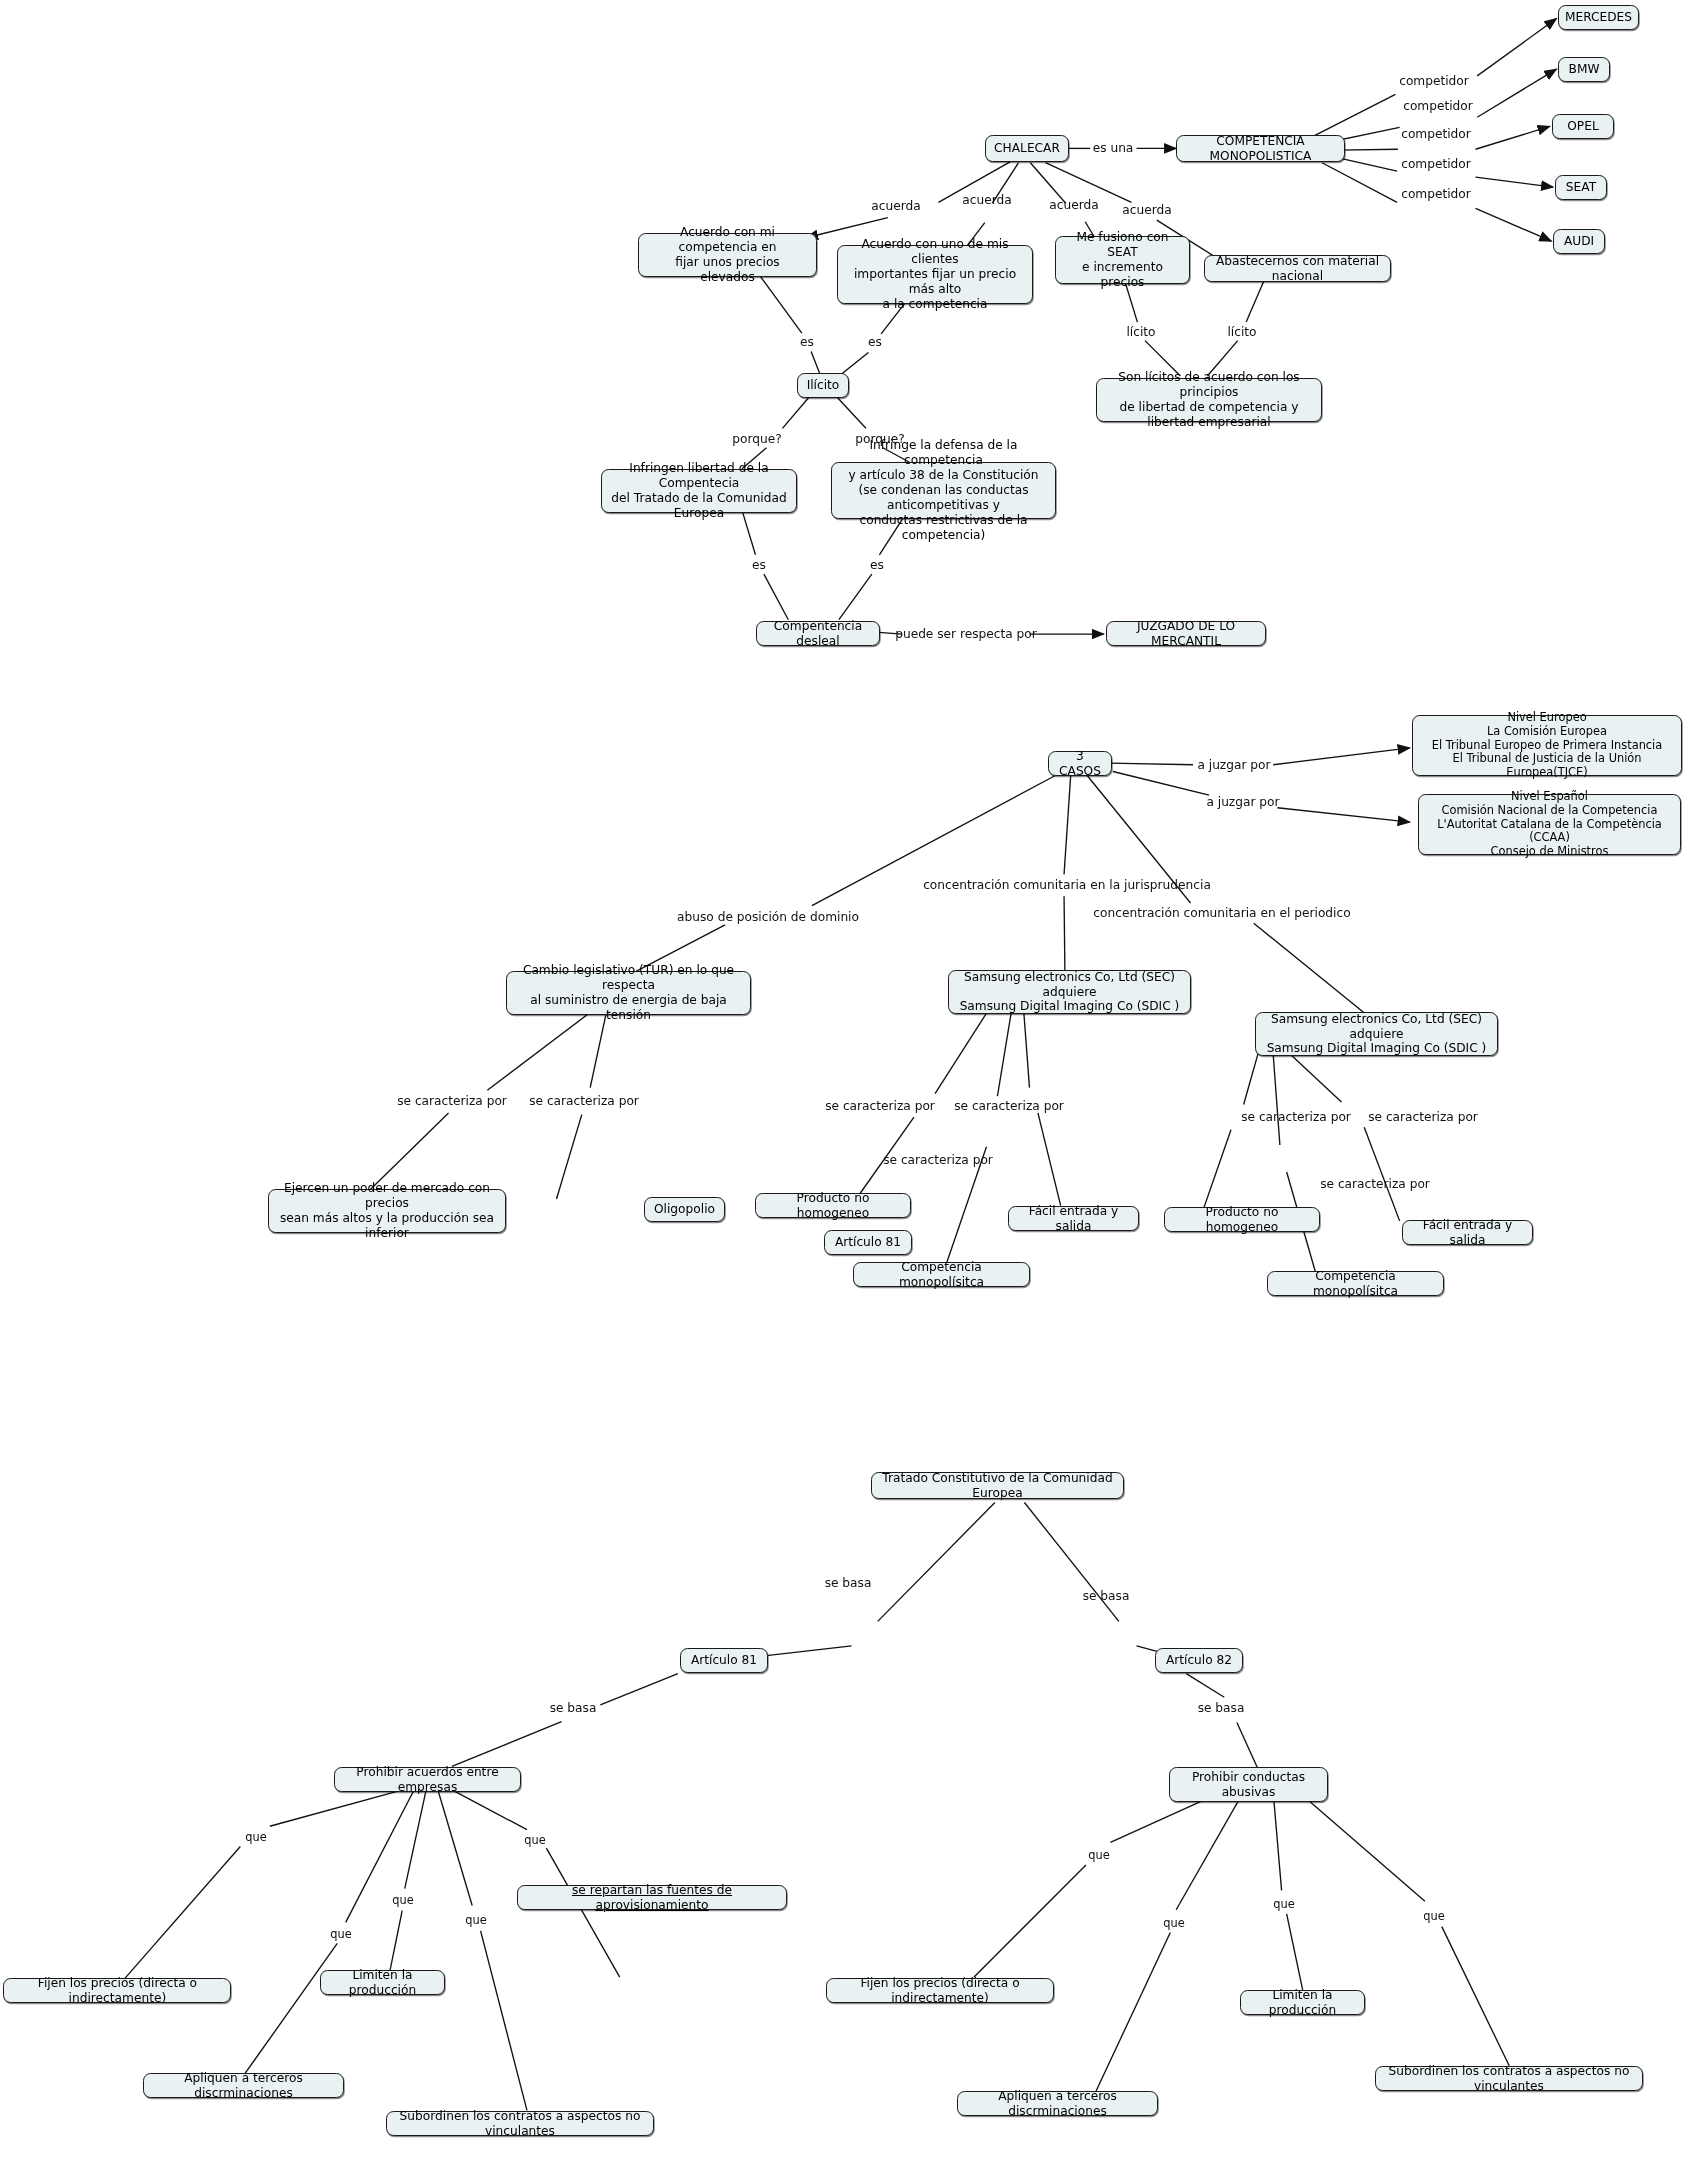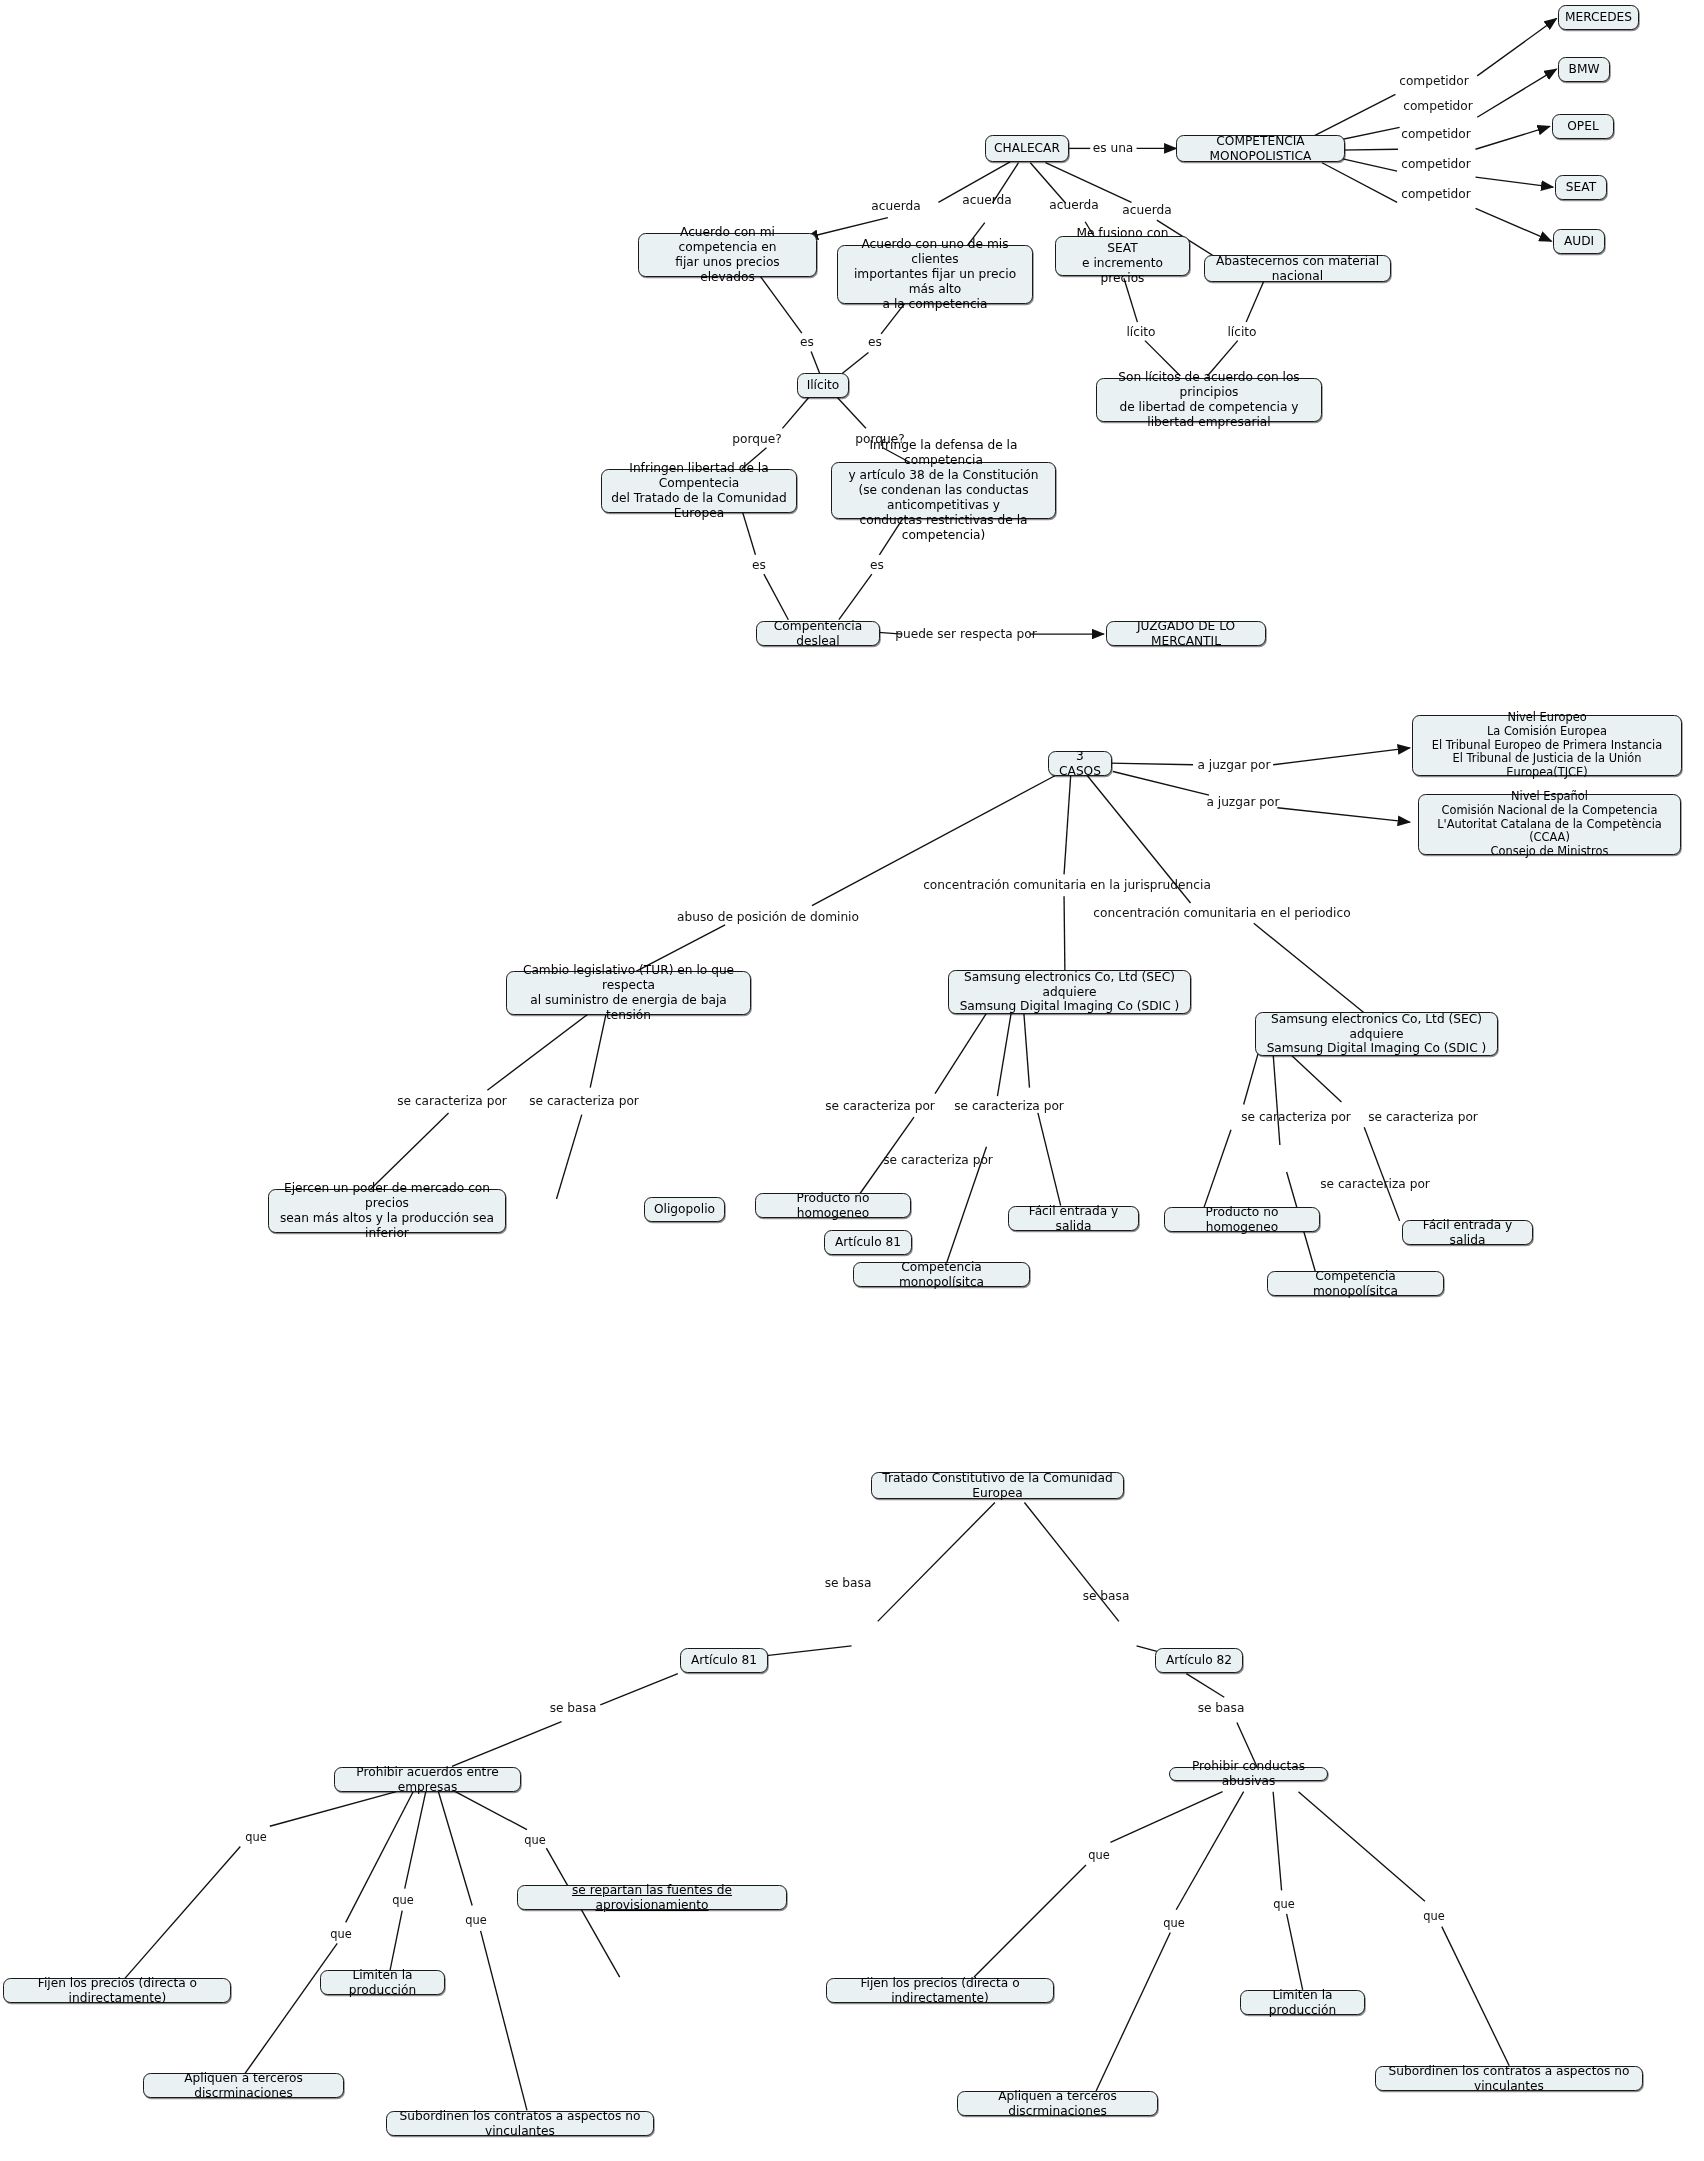--- a/index.html
+++ b/index.html
@@ -170,21 +170,21 @@
   <div class="node" style="left:1555px;top:175px;width:52px;height:25px;">SEAT</div>
   <div class="node" style="left:1553px;top:229px;width:52px;height:25px;">AUDI</div>
 
   <div class="node" style="left:638px;top:233px;width:179px;height:44px;">Acuerdo con mi competencia en
 fijar unos precios elevados</div>
 
   <div class="node" style="left:837px;top:245px;width:196px;height:59px;">Acuerdo con uno de mis clientes
 importantes fijar un precio más alto
 a la competencia</div>
 
-  <div class="node" style="left:1055px;top:236px;width:135px;height:40px;">Me fusiono con SEAT
+  <div class="node" style="left:1055px;top:236px;width:135px;height:48px;">Me fusiono con SEAT
 e incremento precios</div>
 
   <div class="node" style="left:1204px;top:255px;width:187px;height:27px;">Abastecernos con material nacional</div>
 
   <div class="node" style="left:797px;top:373px;width:52px;height:25px;">Ilícito</div>
 
   <div class="node" style="left:1096px;top:378px;width:226px;height:44px;">Son lícitos de acuerdo con los principios
 de libertad de competencia y libertad empresarial</div>
 
   <div class="node" style="left:601px;top:469px;width:196px;height:44px;">Infringen libertad de la Compentecia
@@ -281,21 +281,21 @@
   <div class="lbl" style="left:1375px;top:1184px;">se caracteriza por</div>
 
   <div class="node" style="left:871px;top:1472px;width:253px;height:27px;">Tratado Constitutivo de la Comunidad Europea</div>
 
   <div class="node" style="left:680px;top:1648px;width:88px;height:25px;">Artículo 81</div>
 
   <div class="node" style="left:1155px;top:1648px;width:88px;height:25px;">Artículo 82</div>
 
   <div class="node" style="left:334px;top:1767px;width:187px;height:25px;">Prohibir acuerdos entre empresas</div>
 
-  <div class="node" style="left:1169px;top:1767px;width:159px;height:14px;">Prohibir conductas abusivas</div>
+  <div class="node" style="left:1169px;top:1767px;width:159px;height:35px;">Prohibir conductas abusivas</div>
 
   <div class="node" style="left:3.4px;top:1978px;width:228px;height:25px;">Fijen los precios (directa o indirectamente)</div>
 
   <div class="node" style="left:320px;top:1970px;width:125px;height:25px;">Limiten la producción</div>
 
   <div class="node" style="left:517px;top:1885px;width:270px;height:25px;text-decoration:underline;">se repartan las fuentes de aprovisionamiento</div>
 
   <div class="node" style="left:143px;top:2073px;width:201px;height:25px;">Apliquen a terceros discrminaciones</div>
 
   <div class="node" style="left:386px;top:2111px;width:268px;height:25px;">Subordinen los contratos a aspectos no vinculantes</div>

